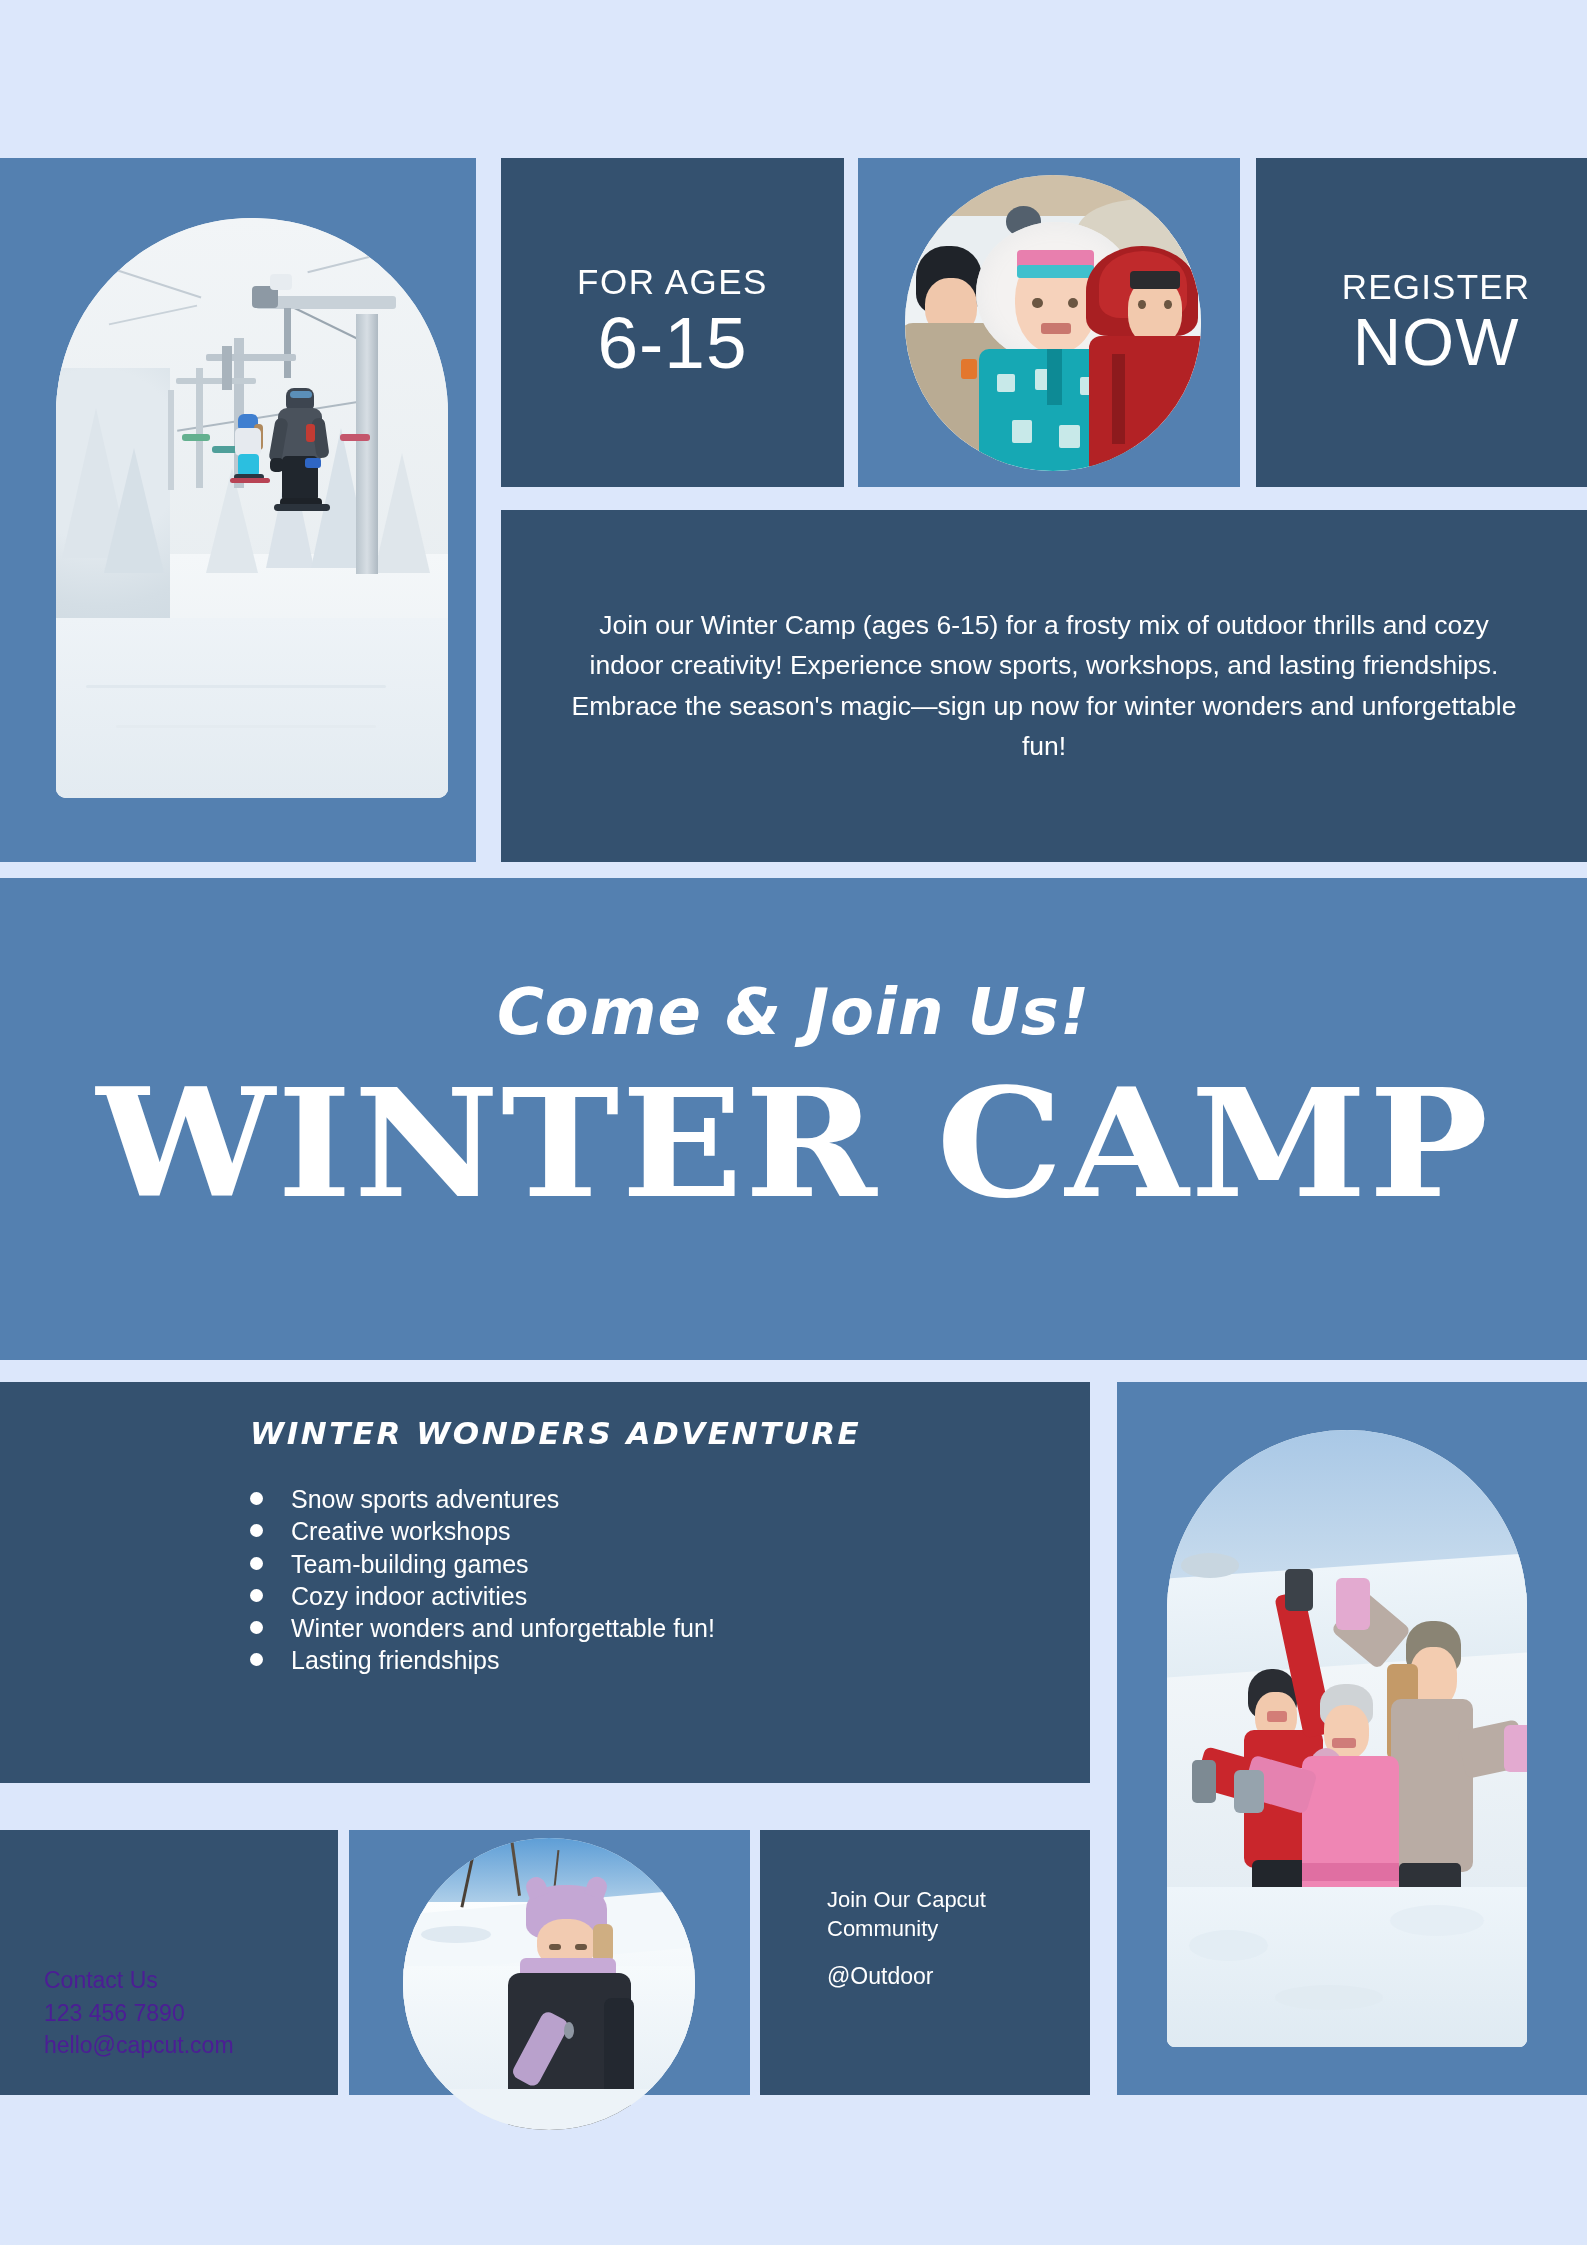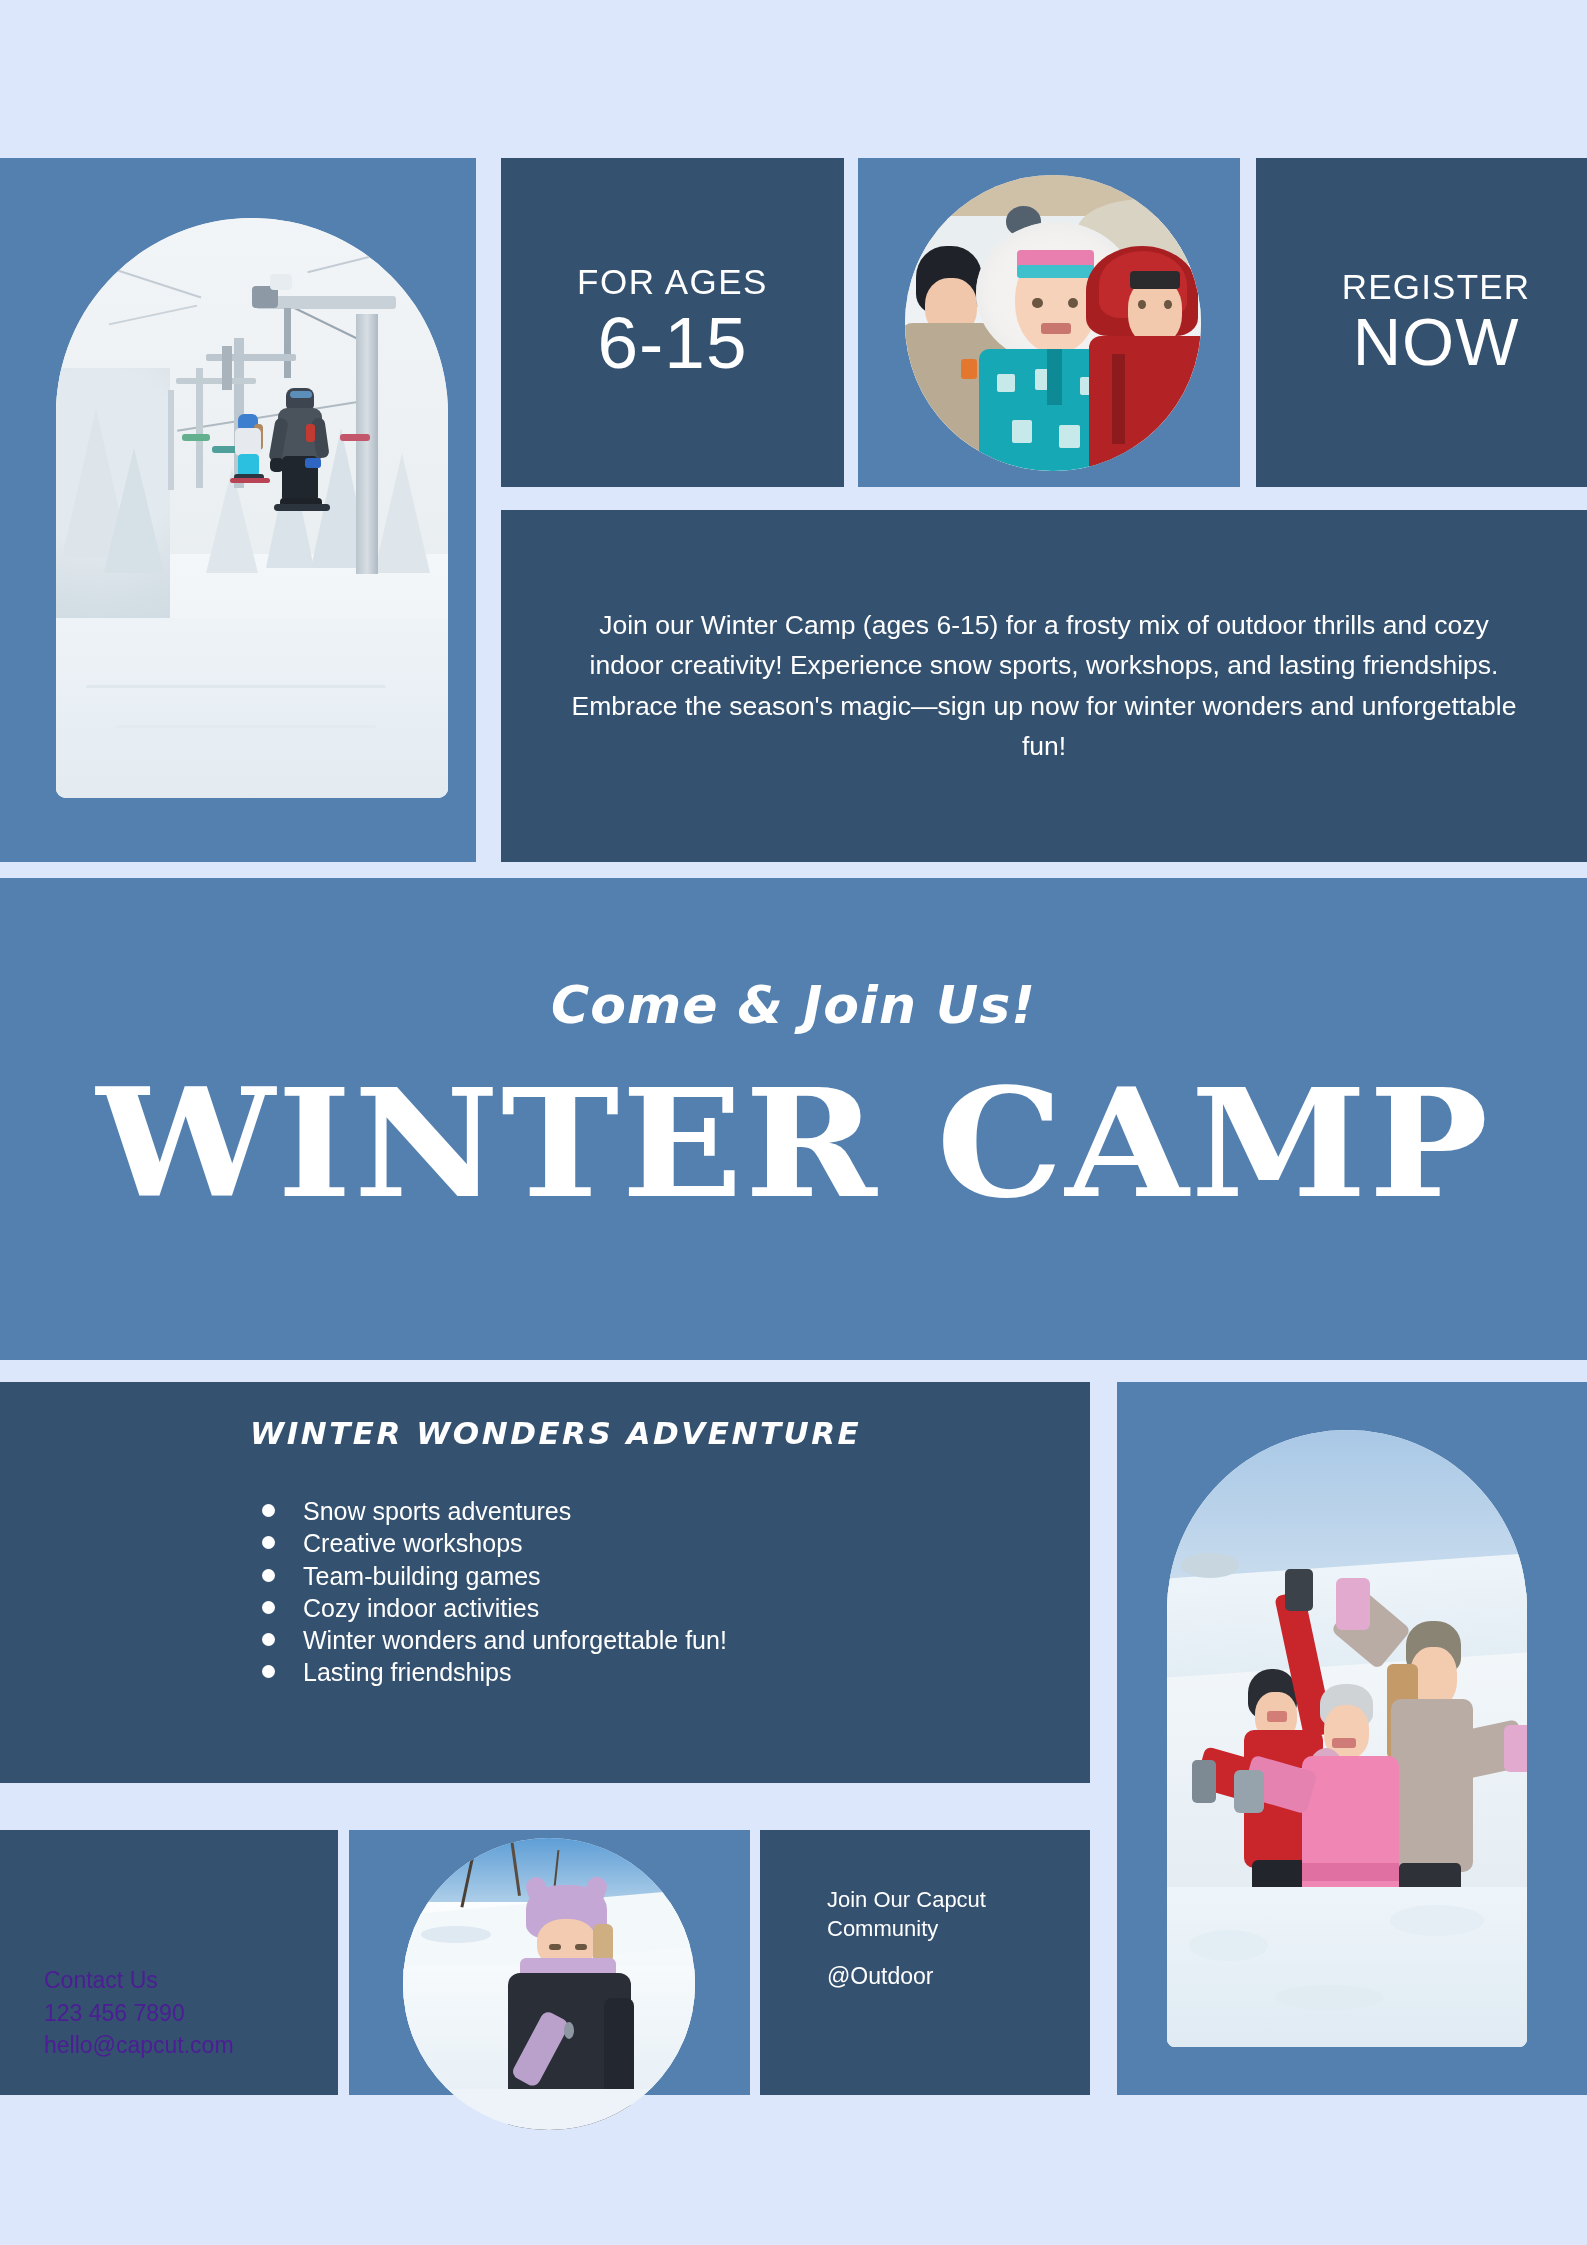--- a/index.html
+++ b/index.html
@@ -48,21 +48,21 @@
   #intro-panel{left:501px;top:510px;width:1086px;height:352px;}
   #intro-text{
     position:absolute;left:58px;right:58px;top:50%;transform:translateY(-50%);
     color:#ffffff;font-size:26.5px;line-height:1.52;text-align:center;font-weight:300;
   }
 
   
   #mid-band{left:0;top:878px;width:1587px;height:482px;}
   #come-join{
     position:absolute;left:0;right:0;top:975px;text-align:center;
-    color:#fff;font-size:52px;
+    color:#fff;font-size:64px;
     font-family:"DejaVu Sans", sans-serif;
     font-weight:700;font-style:italic;letter-spacing:1px;
   }
   #winter-camp-title{
     position:absolute;left:0;right:0;top:1068px;text-align:center;
     color:#ffffff;
     font-family:"DejaVu Serif","Liberation Serif",serif;
     font-weight:700;font-size:150px;line-height:1;
     letter-spacing:2px;
     transform:scaleX(1.06);
@@ -71,21 +71,21 @@
   
   #features-panel{left:0;top:1382px;width:1090px;height:401px;}
   #features-title{
     position:absolute;left:250px;top:1415px;
     color:#fff;font-size:31px;font-weight:700;font-style:italic;
     letter-spacing:2.5px;
     font-family:"DejaVu Sans", sans-serif;
   }
   #features-list{
     position:absolute;left:250px;top:1483px;width:740px;
-    margin:12px;padding:0;list-style:none;
+    margin:0;padding:0;list-style:none;
   }
   #features-list li{
     color:#ffffff;font-size:25px;line-height:1.29;font-weight:300;
     display:flex;align-items:baseline;
   }
   #features-list li .dot{
     display:inline-block;width:13px;height:13px;border-radius:50%;
     background:#ffffff;margin-right:28px;flex:0 0 auto;position:relative;top:-3px;
   }
 

